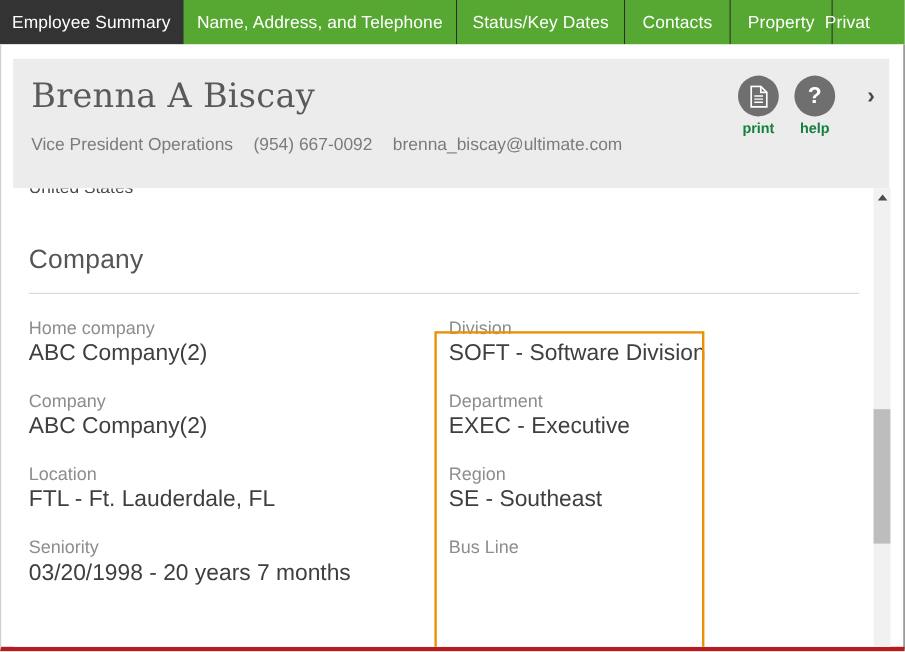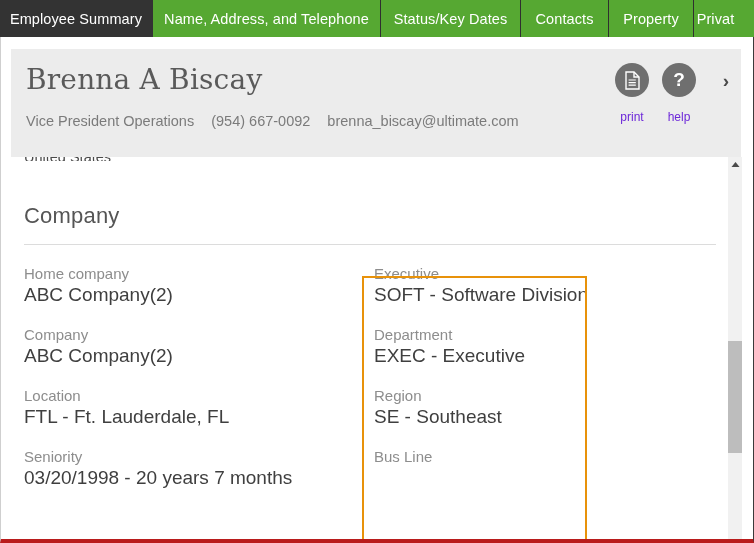--- a/index.html
+++ b/index.html
@@ -47,21 +47,21 @@
   .tab.active {
     background: #333333;
     color: #ffffff;
     border-right: 1px solid #333333;
   }
   .tab.t0 { width: 159px; padding: 4px; }
   .tab.t1 { width: 228px; }
   .tab.t2 { width: 140px; }
   .tab.t3 { width: 88px; }
   .tab.t4 { width: 85px; }
-  .tab.t5 { width: 60px; justify-content: center; padding-left: 12px; border-right: none;}
+  .tab.t5 { width: 60px; justify-content: flex-end; padding-left: 12px; border-right: none;}
 
   
   .panel {
     position: absolute;
     left: 0;
     top: 37px;
     width: 754px;
     height: 506px;
     background: #ffffff;
     border-left: 1px solid #cfcfcf;
@@ -120,23 +120,24 @@
   .icon-circle {
     width: 34px;
     height: 34px;
     border-radius: 50%;
     background: #6f6f6f;
     display: flex;
     align-items: center;
     justify-content: center;
   }
   .icon-caption {
-    margin-top: 13px;
+    margin-top: 3px;
     font-size: 12px;
-    color: #6d28d9;
+    color: #15803d;
+    font-weight: bold;
   }
   .chevron-right {
     position: absolute;
     right: 12px;
     top: 22px;
     font-size: 19px;
     color: #4a4a4a;
     font-weight: bold;
     cursor: pointer;
     line-height: 1;
@@ -346,21 +347,21 @@
             <div class="field-value">FTL - Ft. Lauderdale, FL</div>
           </div>
           <div class="field">
             <div class="field-label">Seniority</div>
             <div class="field-value">03/20/1998 - 20 years 7 months</div>
           </div>
         </div>
 
         <div class="col-right">
           <div class="field">
-            <div class="field-label">Executive</div>
+            <div class="field-label">Division</div>
             <div class="field-value">SOFT - Software Division</div>
           </div>
           <div class="field">
             <div class="field-label">Department</div>
             <div class="field-value">EXEC - Executive</div>
           </div>
           <div class="field">
             <div class="field-label">Region</div>
             <div class="field-value">SE - Southeast</div>
           </div>

